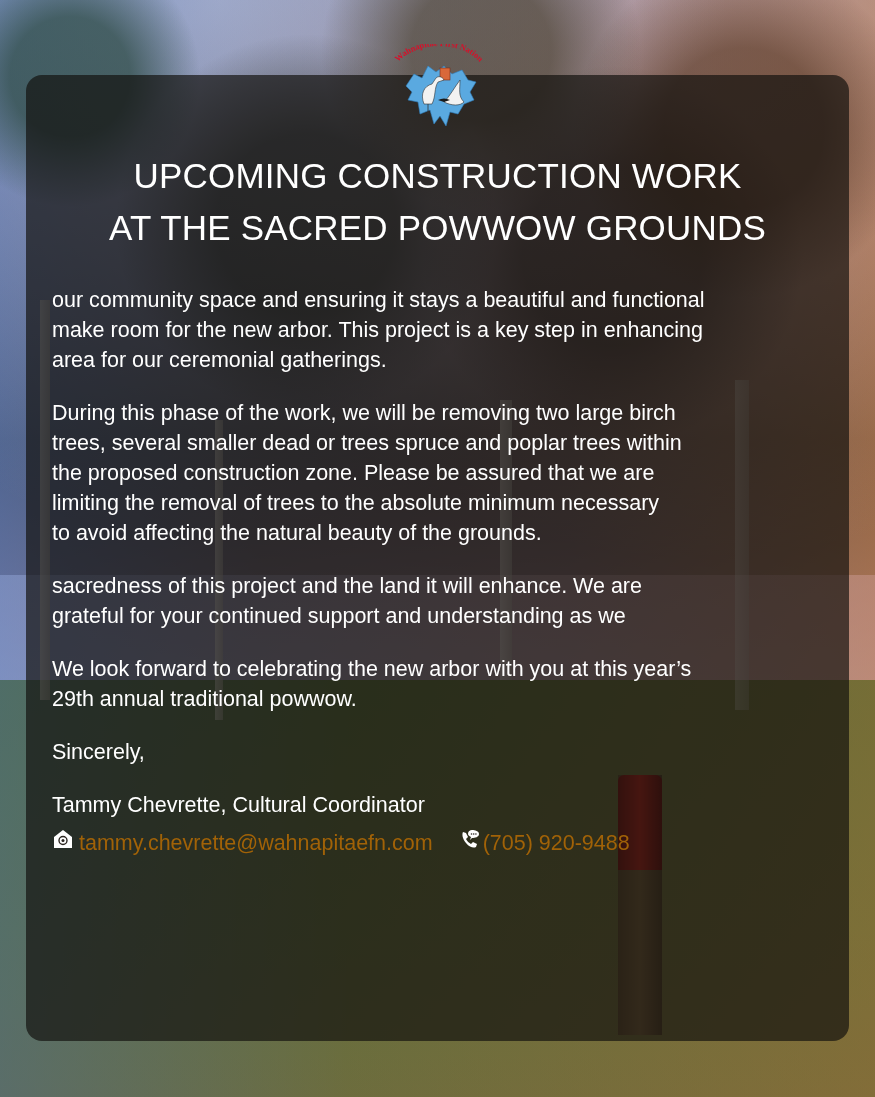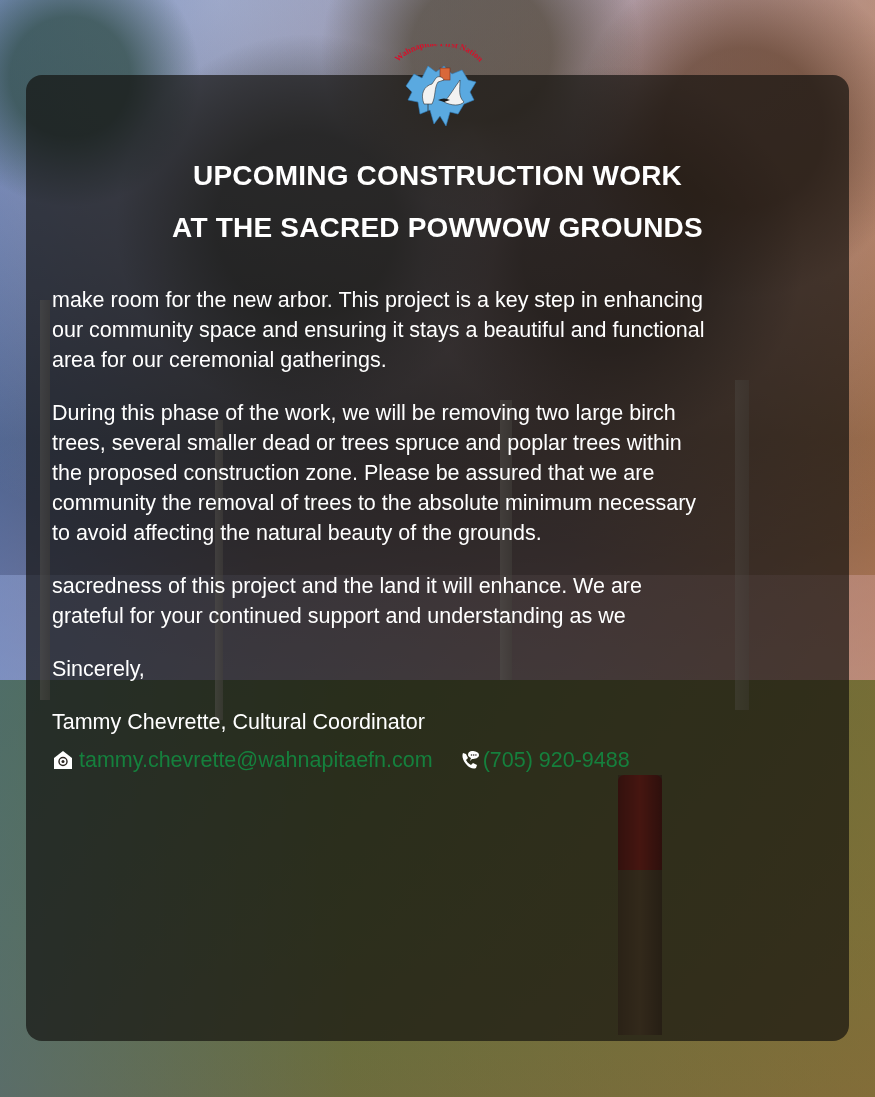--- a/index.html
+++ b/index.html
@@ -93,22 +93,22 @@
       height: 88px;
     }
 
     
     .title {
       position: absolute;
       left: 26px;
       width: 823px;
       top: 150px;
       text-align: center;
-      font-weight: bold;
-      font-size: 28px;
+      font-weight: normal;
+      font-size: 35px;
       line-height: 52px;
       letter-spacing: 0.2px;
       text-transform: uppercase;
     }
     .title .line { display: block; }
 
     
     .body {
       position: absolute;
       left: 52px;
@@ -126,23 +126,23 @@
       margin-top: 0;
     }
     .contact-row {
       display: flex;
       align-items: center;
       gap: 6px;
       white-space: nowrap;
     }
     .contact-item {
       display: inline-flex;
-      align-items: center;
+      align-items: flex-start;
       gap: 5px;
-      color: #15803d;
+      color: #a16207;
       text-decoration: none;
     }
     .contact-gap { width: 14px; display: inline-block; }
     .icon {
       display: inline-block;
       width: 22px;
       height: 22px;
     }
   </style>
 </head>
@@ -183,34 +183,38 @@
   </svg>
 </div>
 
 <h1 class="title" style="margin:0;">
   <span class="line">Upcoming Construction Work</span>
   <span class="line">at the Sacred Powwow Grounds</span>
 </h1>
 
 <div class="body">
   <p>
+    <span class="line">our community space and ensuring it stays a beautiful and functional</span>
     <span class="line">make room for the new arbor. This project is a key step in enhancing</span>
-    <span class="line">our community space and ensuring it stays a beautiful and functional</span>
     <span class="line">area for our ceremonial gatherings.</span>
   </p>
   <p>
     <span class="line">During this phase of the work, we will be removing two large birch</span>
     <span class="line">trees, several smaller dead or trees spruce and poplar trees within</span>
     <span class="line">the proposed construction zone. Please be assured that we are</span>
-    <span class="line">community the removal of trees to the absolute minimum necessary</span>
+    <span class="line">limiting the removal of trees to the absolute minimum necessary</span>
     <span class="line">to avoid affecting the natural beauty of the grounds.</span>
   </p>
   <p>
     <span class="line">sacredness of this project and the land it will enhance. We are</span>
     <span class="line">grateful for your continued support and understanding as we</span>
+  </p>
+  <p>
+    <span class="line">We look forward to celebrating the new arbor with you at this year’s</span>
+    <span class="line">29th annual traditional powwow.</span>
   </p>
 
   <p class="signoff">Sincerely,</p>
   <p style="margin-bottom:8px;">Tammy Chevrette, Cultural Coordinator</p>
 
   <div class="contact-row">
     <a class="contact-item">
       <svg class="icon" viewBox="0 0 22 22">
         <path d="M2,9 L11,2 L20,9 L20,20 L2,20 Z" fill="#ffffff"></path>
         <circle cx="11" cy="12.5" r="4" fill="none" stroke="#2a2520" stroke-width="1.4"></circle>

